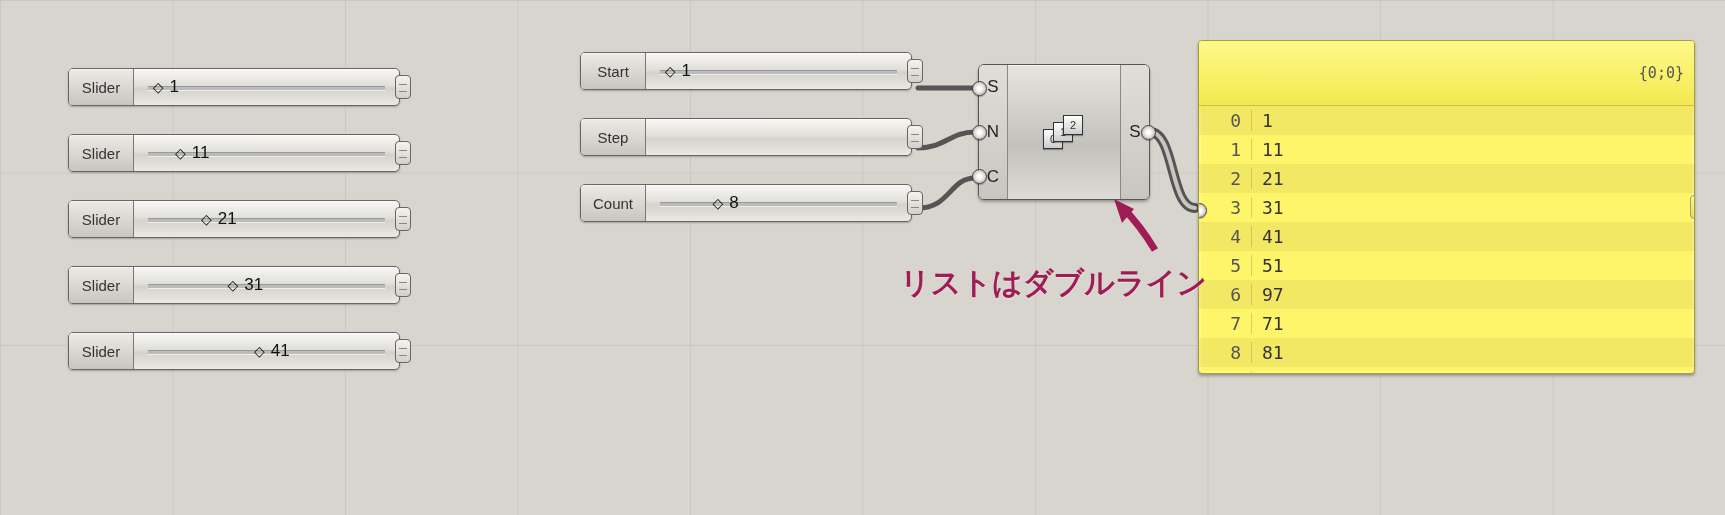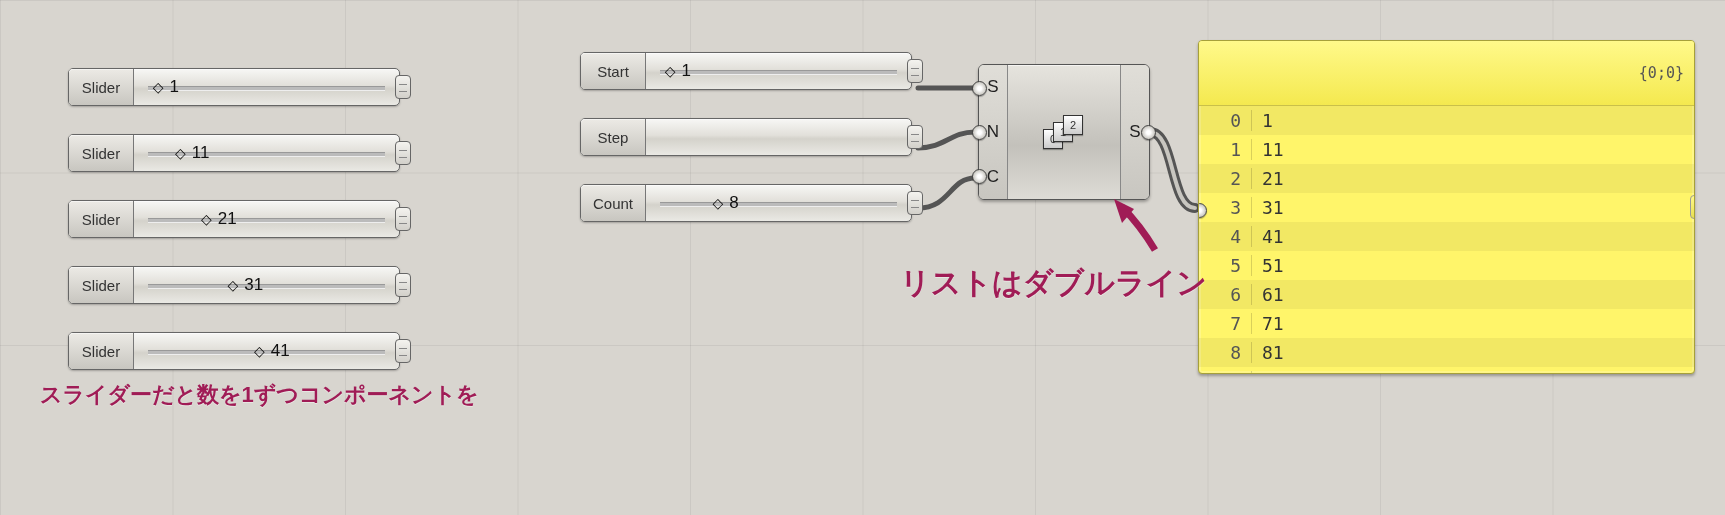--- a/index.html
+++ b/index.html
@@ -221,21 +221,21 @@
     <div class="panel-row">
           <span class="panel-idx">4</span>
           <span class="panel-val">41</span>
         </div>
     <div class="panel-row">
           <span class="panel-idx">5</span>
           <span class="panel-val">51</span>
         </div>
     <div class="panel-row">
           <span class="panel-idx">6</span>
-          <span class="panel-val">61</span>
+          <span class="panel-val">97</span>
         </div>
     <div class="panel-row">
           <span class="panel-idx">7</span>
           <span class="panel-val">71</span>
         </div>
     <div class="panel-row">
           <span class="panel-idx">8</span>
           <span class="panel-val">81</span>
         </div>
     <div class="panel-row">
@@ -248,19 +248,18 @@
 </div>
 
 <div class="arrow" style="left:1100px;top:195px">
   <svg width="70" height="70">
     <path d="M55 55 Q40 30 22 12" fill="none" stroke="#a01c56" stroke-width="7"></path>
     <polygon points="14,4 34,14 22,28" fill="##a01c56" style="fill:#a01c56"></polygon>
   </svg>
 </div>
 
 <div class="caption" style="left:40px;top:380px;">
-  <div>スライダーだと数を1ずつコンポーネントを</div>
 </div>
 <div class="caption" style="left:625px;top:380px;">
 </div>
 <div class="caption" style="left:900px;top:263px;font-size:30px;">リストはダブルライン</div>
 
 </div>
 
 </body></html>

